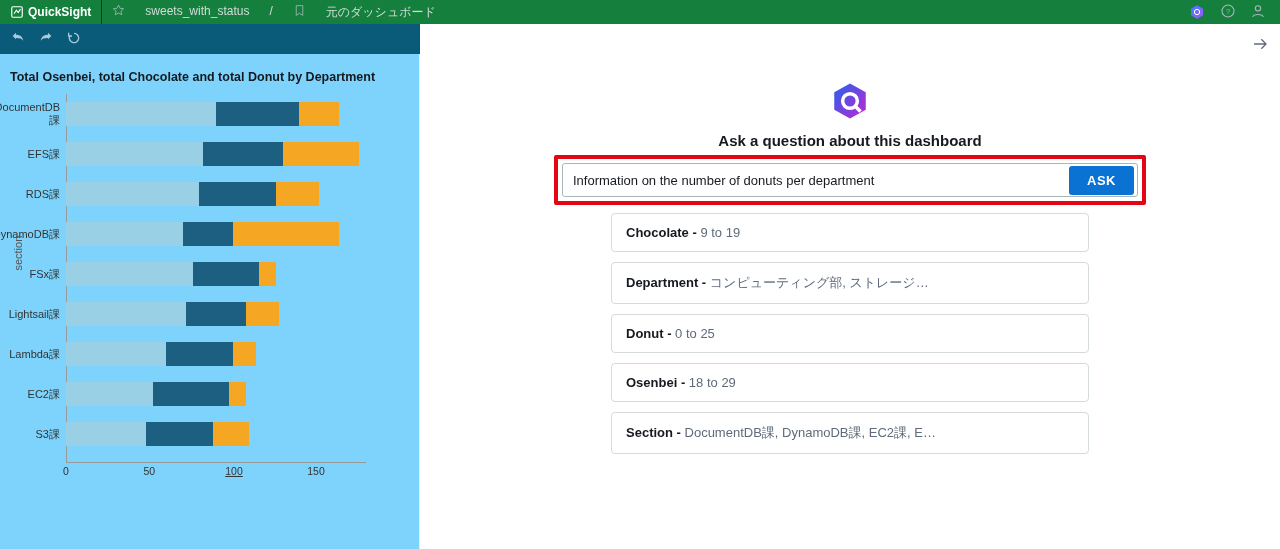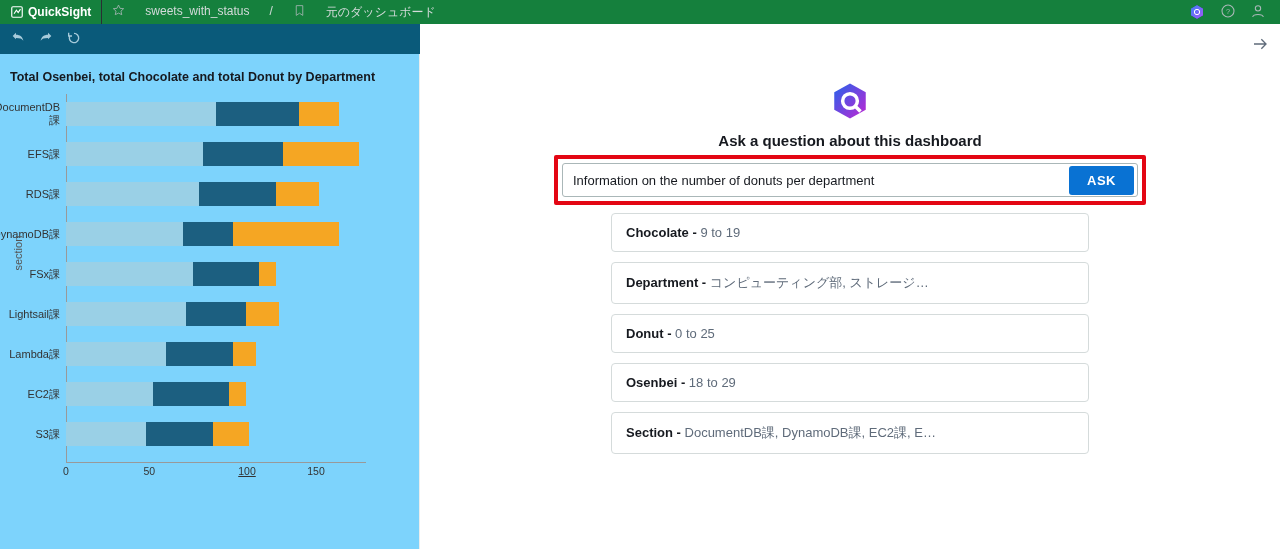--- a/index.html
+++ b/index.html
@@ -193,21 +193,21 @@
             <div class="ylabel">S3課</div>
             <div class="bars" style="width: 300px;">
               <div class="seg c1" style="width: 80px;"></div>
               <div class="seg c2" style="width: 66.6667px;"></div>
               <div class="seg c3" style="width: 36.6667px;"></div>
             </div>
           </div>
           <div class="xaxis" id="xaxis" style="width: 300px;">
             <span class="xtick" style="left: 0px;">0</span>
             <span class="xtick" style="left: 83.3333px;">50</span>
-            <span class="xtick" style="left: 181px; text-decoration: underline;">100</span>
+            <span class="xtick" style="left: 168px; text-decoration: underline;">100</span>
             <span class="xtick" style="left: 250px;">150</span>
           </div>
       </div>
     </div>
   </div>
 
   <div class="rightpane">
     <span class="collapse-icon">
       <svg width="16" height="16" viewBox="0 0 24 24">
           <path d="M14 5l7 7-7 7M3 12h18" fill="none" stroke="#5f6b7a" stroke-width="2"></path>

